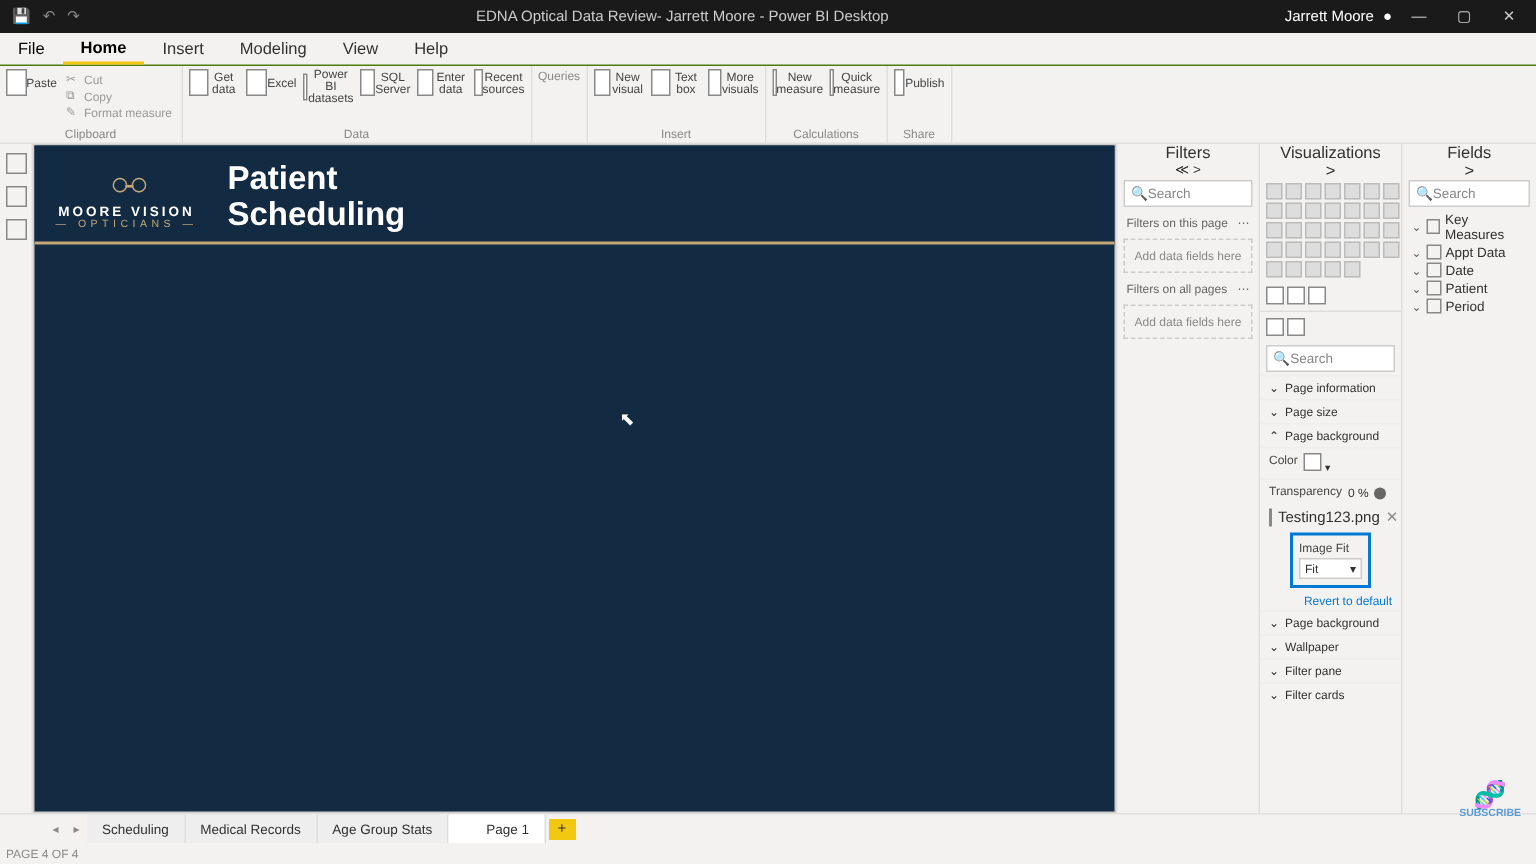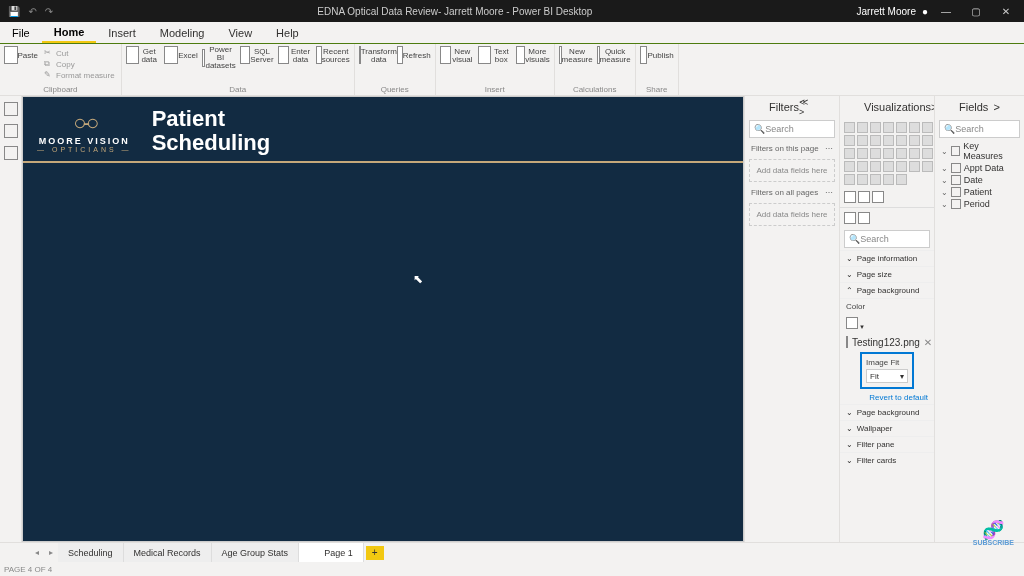--- a/index.html
+++ b/index.html
@@ -37,30 +37,30 @@
 .canvas-header { background: #122b42; padding: 10px 14px 6px; display: flex; align-items: center; gap: 20px; border-bottom: 2px solid #c5a87a; }
 .logo { display: flex; flex-direction: column; align-items: center; color: #fff; }
 .logo .glasses { font-size: 22px; letter-spacing: -4px; color: #c5a87a; }
 .logo .name { font-size: 9px; letter-spacing: 2px; color: #fff; font-weight: 600; }
 .logo .sub { font-size: 7px; letter-spacing: 3px; color: #c5a87a; }
 .canvas-title { color: #fff; font-size: 22px; font-weight: 700; line-height: 1.1; }
 .cursor { position: absolute; top: 175px; left: 390px; color: #fff; font-size: 12px; }
 
 .rightpanes { display: flex; }
 .pane { width: 95px; background: #f3f2f1; border-left: 1px solid #e1dfdd; display: flex; flex-direction: column; font-size: 9px; }
-.pane-header { height: 22px; display: flex; align-items: center; justify-content: space-between; padding: 0 24px; font-size: 11px; color: #323130; }
+.pane-header { height: 22px; display: flex; align-items: center; justify-content: space-between; padding: 0 2px; font-size: 11px; color: #323130; flex-direction: column; }
 .pane-search { margin: 2px 4px; height: 18px; border: 1px solid #ccc; background: #fff; display: flex; align-items: center; padding: 0 4px; font-size: 9px; color: #888; }
 .pane-section { padding: 4px 6px; font-size: 8px; color: #666; display: flex; justify-content: space-between; }
 .pane-well { margin: 2px 4px; border: 1px dashed #ccc; padding: 6px; text-align: center; font-size: 8px; color: #888; }
 .viz-grid { display: grid; grid-template-columns: repeat(7, 11px); gap: 2px; padding: 4px; }
 .viz-grid .v { width: 11px; height: 11px; background: #ddd; border: 1px solid #bbb; }
 .viz-tabs { display: flex; gap: 2px; padding: 2px 4px; }
 .viz-tabs .vt { width: 12px; height: 12px; border: 1px solid #888; background: #fff; }
 .format-section { padding: 3px 6px; font-size: 8px; display: flex; align-items: center; gap: 4px; border-top: 1px solid #eee; }
-.format-section.expanded { flex-direction: column; align-items: stretch; }
+.format-section.expanded { flex-direction: row; align-items: stretch; }
 .format-label { font-size: 8px; color: #444; margin-bottom: 2px; }
 .format-ctrl { height: 14px; border: 1px solid #ccc; background: #fff; display: flex; align-items: center; padding: 0 3px; font-size: 8px; }
 .color-swatch { width: 12px; height: 12px; border: 1px solid #888; background: #fff; display: inline-block; }
 .slider { display: flex; align-items: center; gap: 4px; }
 .slider-track { flex: 1; height: 2px; background: #ccc; position: relative; }
 .slider-thumb { position: absolute; left: 0; top: -3px; width: 8px; height: 8px; border-radius: 50%; background: #666; }
 .highlight-box { border: 2px solid #0078d4; padding: 4px; margin: 2px 20px; }
 .revert { font-size: 8px; color: #0078d4; text-align: right; padding: 2px 6px; }
 .image-row { display: flex; align-items: flex-end; gap: 4px; padding: 2px 6px; font-size: 10px; }
 .image-row .imgicon { width: 12px; height: 12px; border: 1px solid #888; }
@@ -157,30 +157,20 @@
           <div class="rlabel">Enter data</div>
         </div>
       <div class="ribbon-btn">
           <div class="ricon"></div>
           <div class="rlabel">Recent sources</div>
         </div>
     </div>
     <div class="label">Data</div>
   </div>
   <div class="ribbon-group">
-    <div class="items">
-      <div class="ribbon-btn">
-          <div class="ricon"></div>
-          <div class="rlabel">Transform data</div>
-        </div>
-      <div class="ribbon-btn">
-          <div class="ricon"></div>
-          <div class="rlabel">Refresh</div>
-        </div>
-    </div>
     <div class="label">Queries</div>
   </div>
   <div class="ribbon-group">
     <div class="items">
       <div class="ribbon-btn">
           <div class="ricon"></div>
           <div class="rlabel">New visual</div>
         </div>
       <div class="ribbon-btn">
           <div class="ricon"></div>
@@ -327,20 +317,29 @@
           <span>⌄</span>
           <span>Page size</span>
         </div>
       <div class="format-section">
           <span>⌃</span>
           <span>Page background</span>
         </div>
       <div class="format-section expanded">
         <div class="format-label">Color</div>
         <div><span class="color-swatch"></span> <span style="font-size:7px;">▾</span></div>
+      </div>
+      <div class="format-section expanded">
+        <div class="format-label">Transparency</div>
+        <div class="slider">
+          <span>0  %</span>
+          <div class="slider-track">
+              <div class="slider-thumb"></div>
+            </div>
+        </div>
       </div>
       <div class="image-row">
         <div class="imgicon"></div>
         <span>Testing123.png</span>
         <span class="x">✕</span>
       </div>
       <div class="highlight-box">
         <div class="format-label">Image Fit</div>
         <div class="format-ctrl">
             <span>Fit</span>

